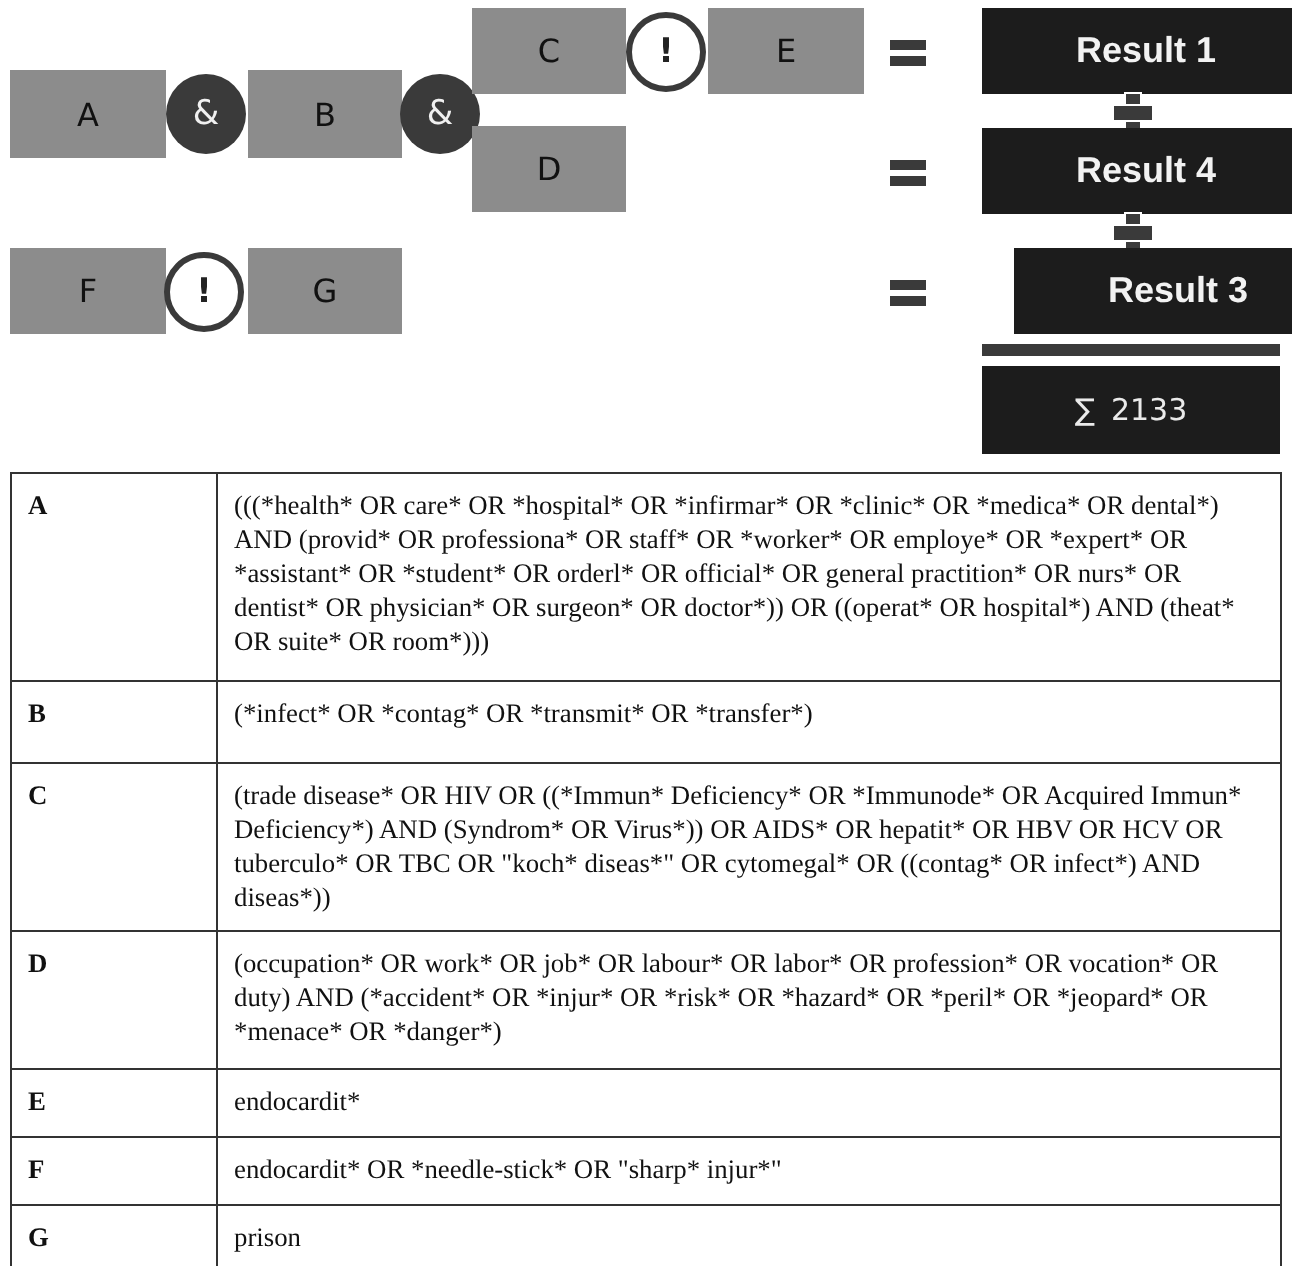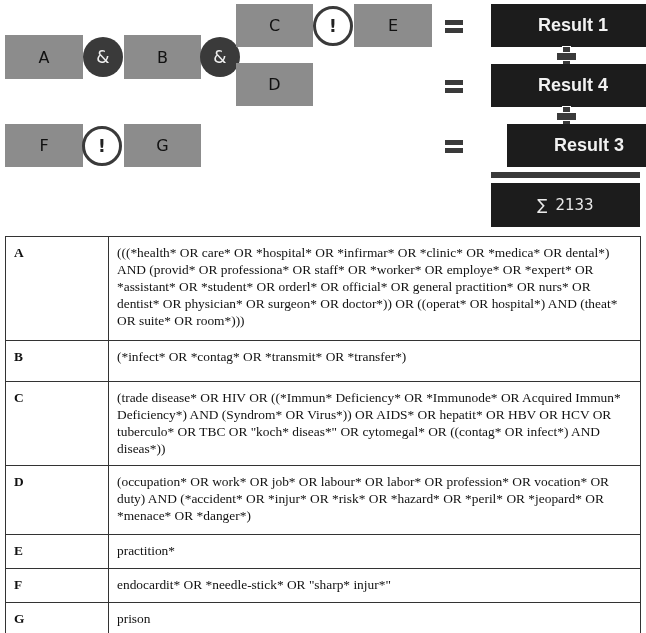--- a/index.html
+++ b/index.html
@@ -67,21 +67,21 @@
   <tr style="height:77px;">
     <td class="key">C</td>
     <td>(trade disease* OR HIV OR ((*Immun* Deficiency* OR *Immunode* OR Acquired Immun* Deficiency*) AND (Syndrom* OR Virus*)) OR AIDS* OR hepatit* OR HBV OR HCV OR tuberculo* OR TBC OR "koch* diseas*" OR cytomegal* OR ((contag* OR infect*) AND diseas*))</td>
   </tr>
   <tr style="height:69px;">
     <td class="key">D</td>
     <td>(occupation* OR work* OR job* OR labour* OR labor* OR profession* OR vocation* OR duty) AND (*accident* OR *injur* OR *risk* OR *hazard* OR *peril* OR *jeopard* OR *menace* OR *danger*)</td>
   </tr>
   <tr style="height:34px;">
     <td class="key">E</td>
-    <td>practition*</td>
+    <td>endocardit*</td>
   </tr>
   <tr style="height:34px;">
     <td class="key">F</td>
     <td>endocardit* OR *needle-stick* OR "sharp* injur*"</td>
   </tr>
   <tr style="height:34px;">
     <td class="key">G</td>
     <td>prison</td>
   </tr>
 </tbody>

